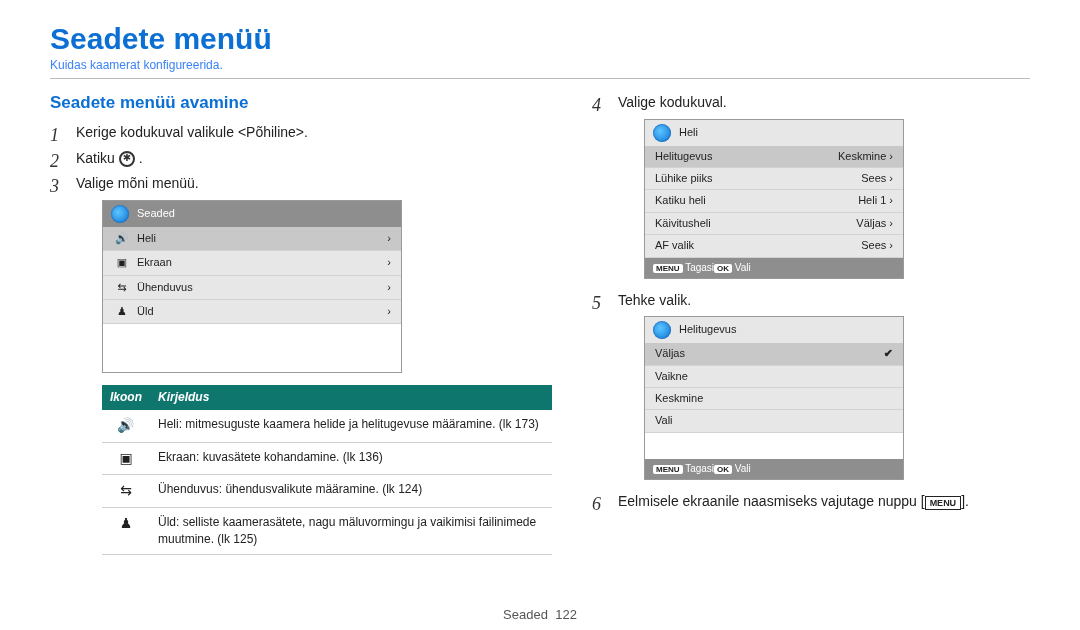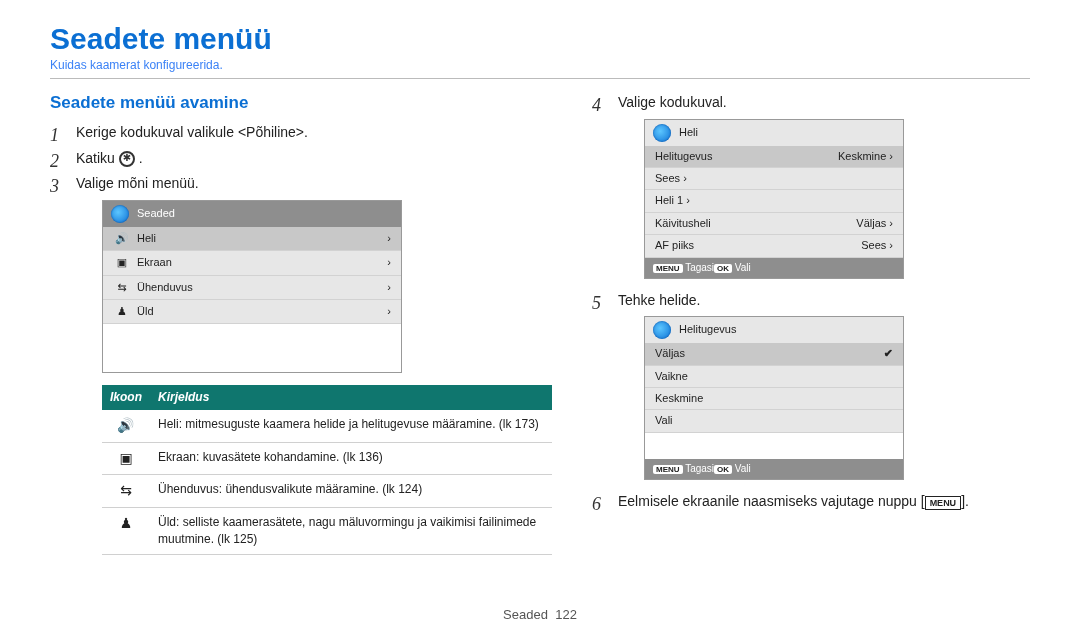--- a/index.html
+++ b/index.html
@@ -144,44 +144,46 @@
             <div class="mock-header light">
               <span class="circ"></span>
               <span>Heli</span>
             </div>
             <div class="mock-list">
               <div class="mock-row sel">
                 <span class="lbl">Helitugevus</span>
                 <span><span>Keskmine</span> <span class="chev">›</span></span>
               </div>
               <div class="mock-row">
+                <span class="lbl">Lühike piiks</span>
                 <span><span>Sees</span> <span class="chev">›</span></span>
               </div>
               <div class="mock-row">
+                <span class="lbl">Katiku heli</span>
                 <span><span>Heli 1</span> <span class="chev">›</span></span>
               </div>
               <div class="mock-row">
                 <span class="lbl">Käivitusheli</span>
                 <span><span>Väljas</span> <span class="chev">›</span></span>
               </div>
               <div class="mock-row">
-                <span class="lbl">AF piiks</span>
+                <span class="lbl">AF valik</span>
                 <span><span>Sees</span> <span class="chev">›</span></span>
               </div>
             </div>
             <div class="mock-footer">
               <span><span class="chip">MENU</span> <span>Tagasi</span></span>
               <span><span class="chip">OK</span> <span>Vali</span></span>
             </div>
           </div>
         </li>
 
         <li>
           <span class="stepnum">5</span>
-          <span>Tehke helide.</span>
+          <span>Tehke valik.</span>
 
           <div class="mock mockR settings2">
             <div class="mock-header light">
               <span class="circ"></span>
               <span>Helitugevus</span>
             </div>
             <div class="mock-list">
               <div class="mock-row sel">
                 <span class="lbl">Väljas</span>
                 <span class="check">✔</span>

